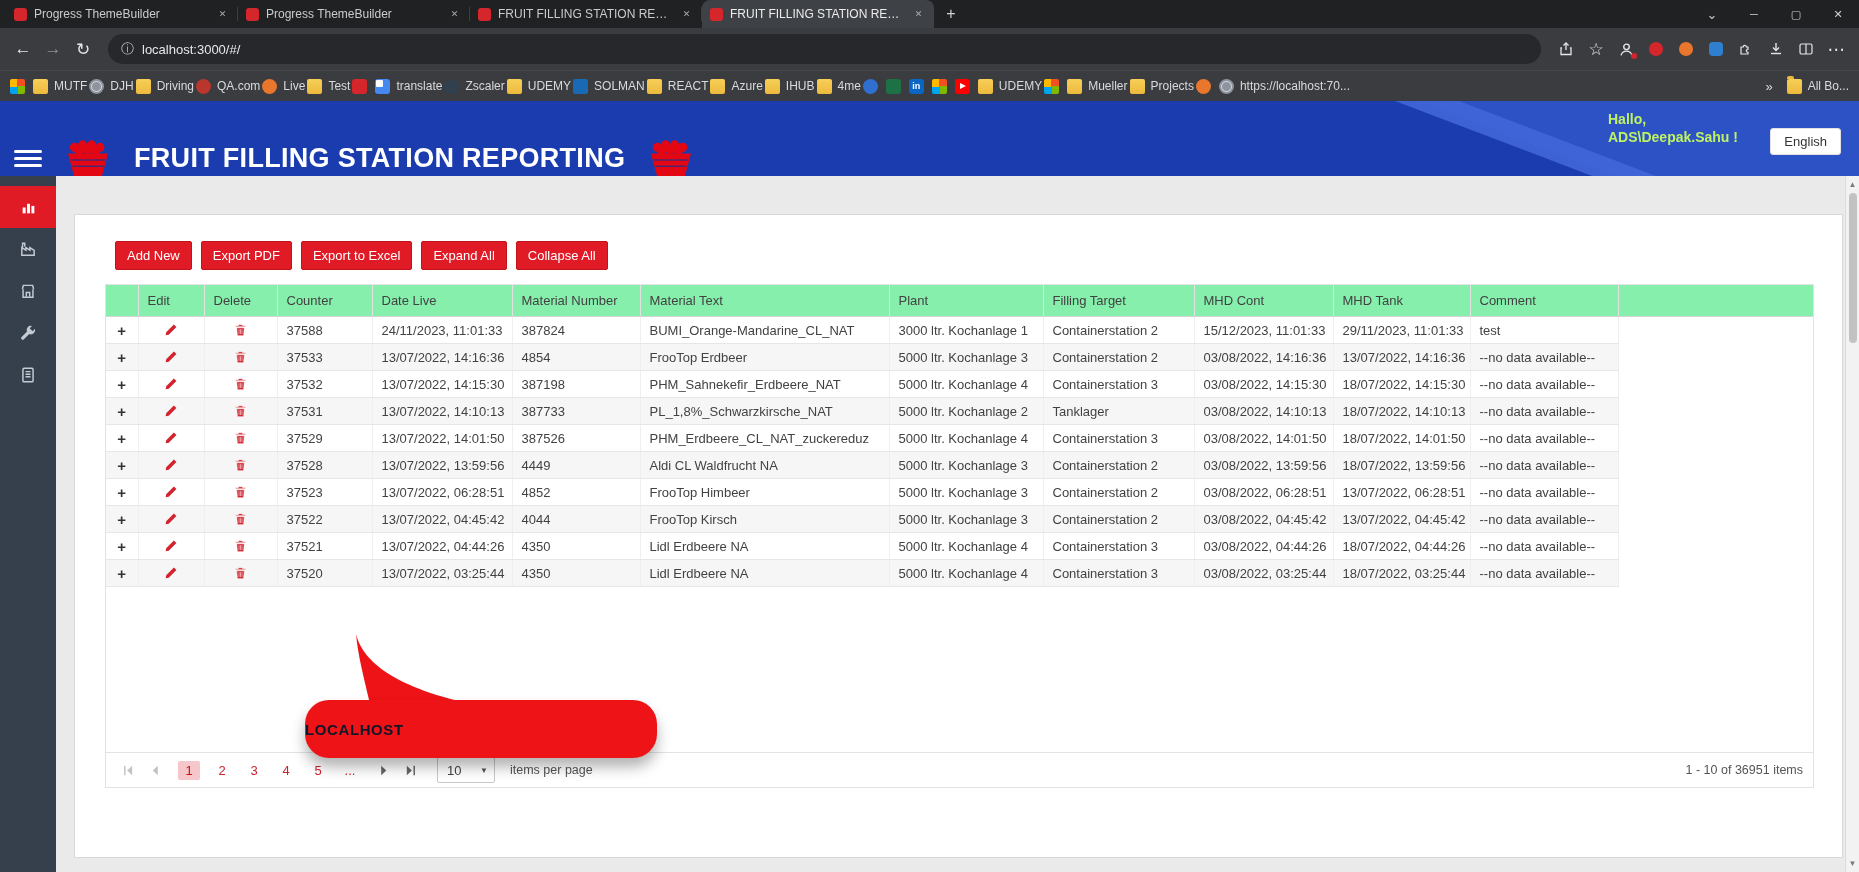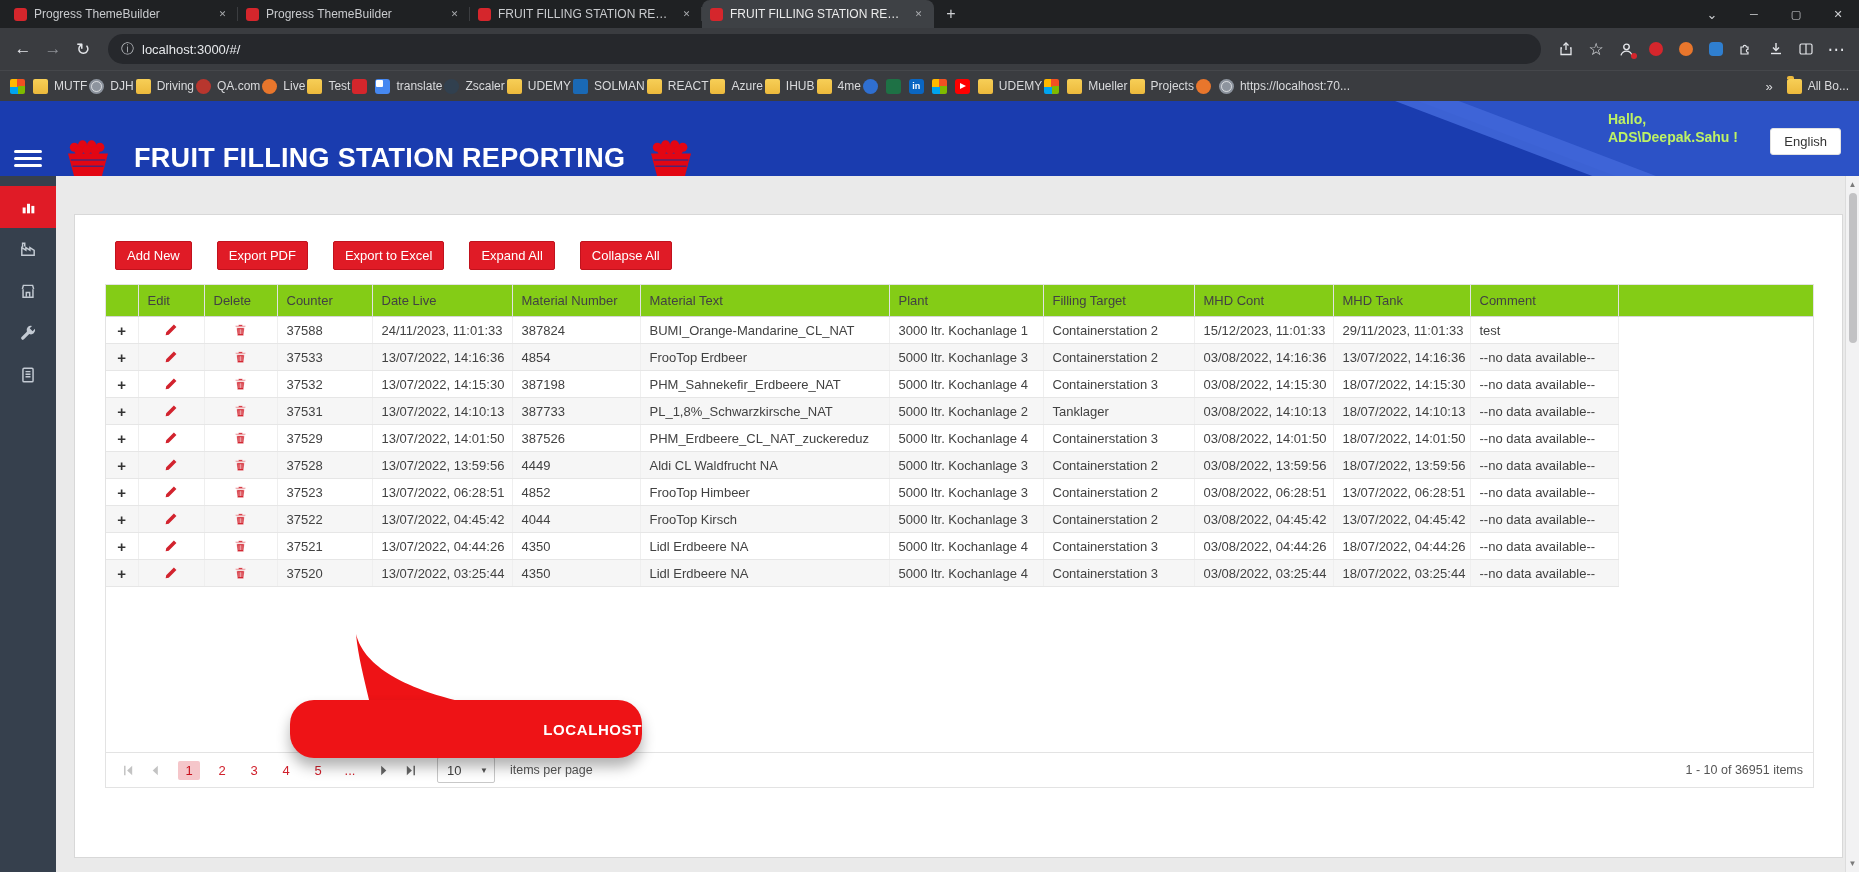--- a/index.html
+++ b/index.html
@@ -83,27 +83,27 @@
 
   
   .vscroll { width:14px; flex:none; background:#f2f2f3; display:flex; flex-direction:column; align-items:center; border-left:1px solid #dcdcdc; }
   .vs-arrow { color:#7a7a7a; font-size:8px; padding:4px 0; }
   .vs-thumb { width:8px; height:150px; border-radius:4px; background:#c2c2c4; }
   .vs-spacer { flex:1; }
 
   
   .card { position:absolute; left:18px; top:38px; width:1769px; height:644px; background:#fff; border:1px solid #d8d8d8; padding:0 30px; }
   .page-title { margin:30px 0 0 2px; font-size:17px; font-weight:700; color:#333; letter-spacing:.4px; }
-  .toolbar { margin:26px 0 0 10px; display:flex; gap:25px; }
+  .toolbar { margin:26px 0 0 10px; display:flex; gap:9px; }
   .btn { background:#e01b26; color:#fff; font-size:13px; padding:6px 11px; border:1px solid #c1121d; border-radius:2px; white-space:nowrap; }
 
   
   .grid { margin-top:14px; width:1709px; height:504px; border:1px solid #e3e3e3; display:flex; flex-direction:column; background:#fff; }
   table { border-collapse:collapse; table-layout:fixed; width:100%; font-size:13px; color:#424242; }
-  thead th { background:#84cc16; font-weight:400; text-align:left; padding:8px 9px; border-bottom:1px solid #d5d5d5; border-right:1px solid #e2e2e2; white-space:nowrap; overflow:hidden; }
+  thead th { background:#86efac; font-weight:400; text-align:left; padding:8px 9px; border-bottom:1px solid #d5d5d5; border-right:1px solid #e2e2e2; white-space:nowrap; overflow:hidden; }
   thead th:last-child { border-right:none; }
   tbody td { padding:4px 9px; border-bottom:1px solid #e6e6e6; border-right:1px solid #efefef; white-space:nowrap; overflow:hidden; height:27px; }
   tbody tr:nth-child(even) td { background:#f6f6f6; }
   tbody td:last-child { border:none; background:#fff !important; }
   .cell-ic { display:flex; align-items:center; justify-content:center; }
   .plus { font-size:15px; font-weight:700; color:#333; line-height:1; }
   .grid-spacer { flex:1; }
 
   
   .pager { border-top:1px solid #e3e3e3; height:35px; display:flex; align-items:center; padding:0 10px; gap:3px; color:#555; font-size:12.5px; }
@@ -113,22 +113,22 @@
   .pg { color:#d0202c; font-size:13px; min-width:20px; text-align:center; }
   .pg.active { background:#f5c6ca; color:#c8101c; border-radius:2px; padding:2px 0; min-width:22px; }
   .pagesize { margin-left:12px; width:58px; height:26px; border:1px solid #c8c8c8; border-radius:2px; background:#fff; display:flex; align-items:center; color:#444; font-size:13px; }
   .pagesize .num { flex:1; padding-left:9px; }
   .dd-caret { width:20px; text-align:center; font-size:8px; color:#555; }
   .per-page { margin-left:12px; }
   .pager-right { margin-left:auto; }
 
   
   .callout-arrow { position:absolute; left:270px; top:456px; z-index:5; }
-  .callout { position:absolute; left:234px; top:524px; width:352px; height:58px; background:#ee1316; border-radius:24px;
-             display:flex; align-items:center; justify-content:flex-end; color:#ffffff; font-weight:700; font-size:15px; letter-spacing:.6px;
+  .callout { position:absolute; left:249px; top:524px; width:352px; height:58px; background:#ee1316; border-radius:24px;
+             display:flex; align-items:center; justify-content:flex-start; color:#0f172a; font-weight:700; font-size:15px; letter-spacing:.6px;
              box-shadow:0 9px 14px rgba(0,0,0,.3); z-index:5; }
 </style>
 </head>
 <body>
 
 <div class="page">
 
   <div class="tabstrip">
     <div class="tabs">
 

